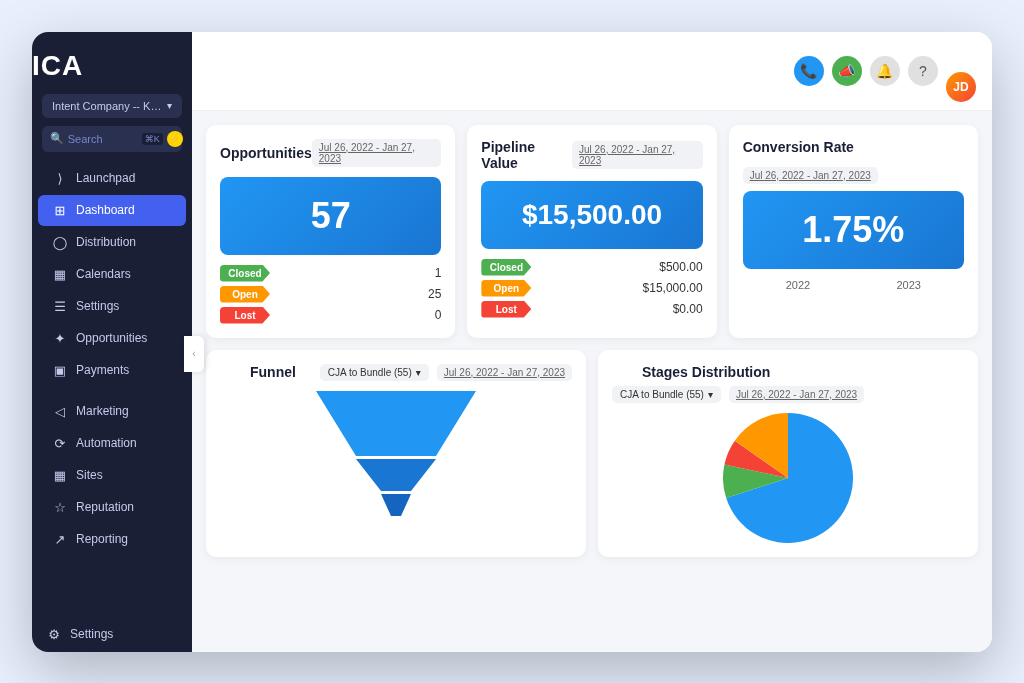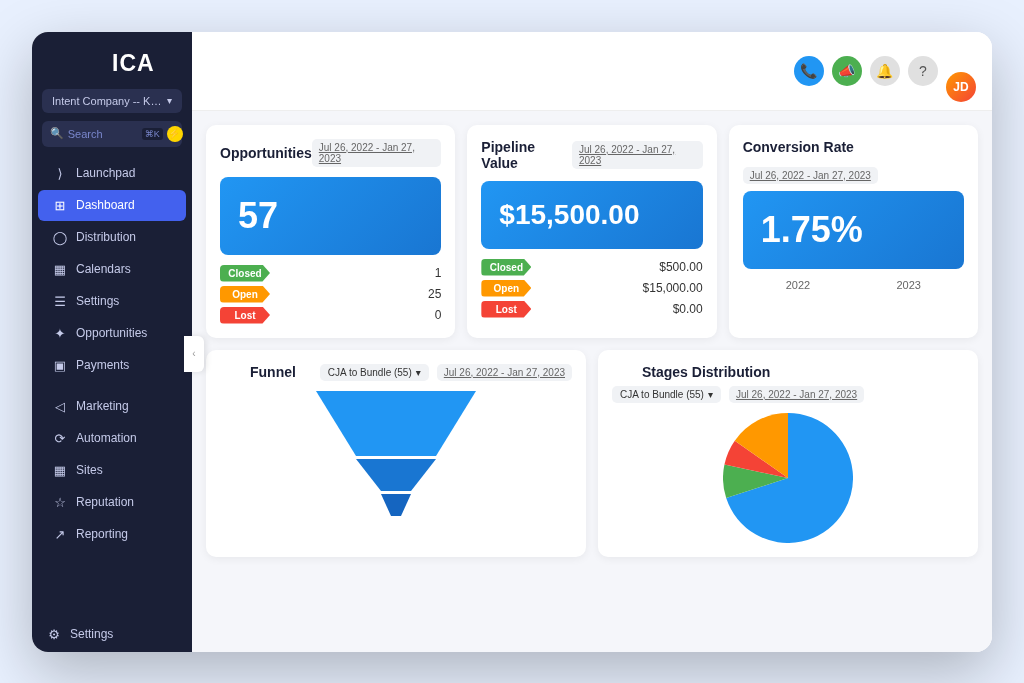--- a/index.html
+++ b/index.html
@@ -28,26 +28,25 @@
     .sidebar {
       width: 160px;
       background: #1a1f36;
       display: flex;
       flex-direction: column;
       flex-shrink: 0;
       overflow: hidden;
     }
 
     .sidebar-logo {
-      padding: 18px 32px 12px;
+      padding: 18px 0 12px;
       color: #fff;
-      font-size: 23px;
+      font-size: 28px;
       font-weight: 700;
       letter-spacing: 1px;
-      margin-left: 48px;
     }
 
     .sidebar-account {
       margin: 0 10px 8px;
       background: #2a3050;
       border-radius: 6px;
       padding: 6px 10px;
       display: flex;
       align-items: center;
       justify-content: space-between;
@@ -233,21 +232,21 @@
       color: #666;
       text-decoration: underline;
     }
 
     .card-big-value {
       background: linear-gradient(135deg, #2196f3, #1976d2);
       border-radius: 8px;
       color: #fff;
       font-size: 36px;
       font-weight: 700;
-      text-align: left;
+      text-align: center;
       padding: 18px;
       margin-bottom: 10px;
     }
 
     .card-big-value.pipeline {
       font-size: 28px;
     }
 
     .card-big-value.conversion {
       font-size: 36px;

